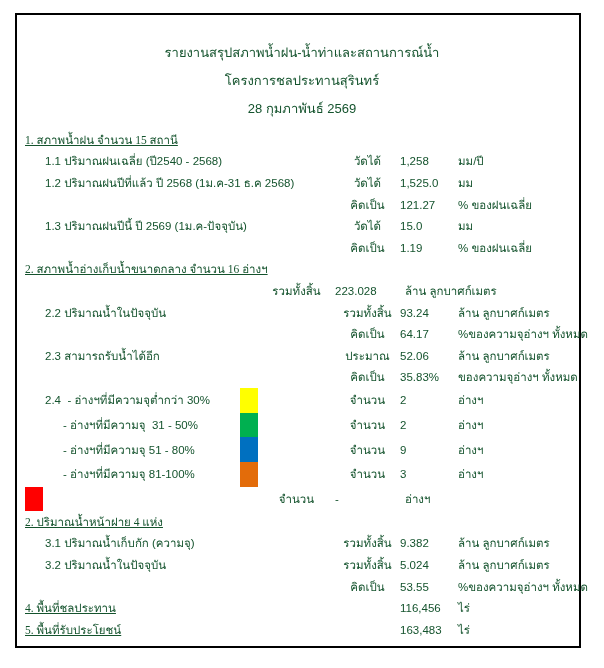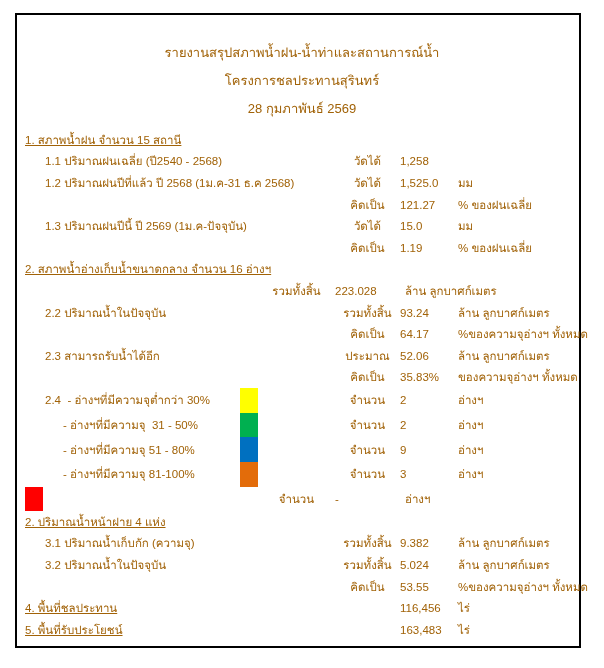--- a/index.html
+++ b/index.html
@@ -1,28 +1,28 @@
 <!DOCTYPE html>
 <html><head>
 <meta charset="utf-8">
 <style>
   html,body{margin:0;padding:0;background:#ffffff;}
   .canvas{position:relative;width:604px;height:668px;background:#ffffff;overflow:hidden;
-          font-family:"Liberation Sans","DejaVu Sans",sans-serif;color:#a16207;}
+          font-family:"Liberation Sans","DejaVu Sans",sans-serif;color:#14532d;}
   .page{position:absolute;left:15px;top:13px;width:554px;height:631px;
         border:2px solid #000;background:#fff;padding:0 0 0 8px;box-sizing:content-box;}
   .titles{padding-top:24px;text-align:center;}
   .title-line{height:28px;line-height:28px;font-size:13px;}
   .rows{margin-top:6px;}
   .row{display:grid;grid-template-columns:215px 18px 77px 65px 53px 1fr;
        align-items:center;height:21.6px;font-size:11.5px;}
   .row.swatch-row{height:24.6px;}
   .cell{min-width:0;}
   .cell.label{white-space:pre;overflow:visible;}
-  .row.heading .cell.label{text-decoration:underline;padding-left:0;}
+  .row.heading .cell.label{text-decoration:underline;padding-left:0;font-family:Liberation Serif, serif;}
   .row.item .cell.label{padding-left:20px;}
   .row.dash .cell.label{padding-left:38px;}
   .cell.swatch{width:18px;height:100%;}
   .cell.qual{text-align:center;white-space:nowrap;}
   .cell.val{text-align:left;white-space:nowrap;}
   .cell.unit{text-align:left;padding-left:5px;white-space:nowrap;}
 </style>
 </head>
 <body>
 
@@ -41,20 +41,21 @@
     <div class="cell qual"></div>
     <div class="cell val"></div>
     <div class="cell unit"></div>
   </div>
         <div class="row item">
     <div class="cell label">1.1 ปริมาณฝนเฉลี่ย (ปี2540 - 2568)</div>
     <div class="cell swatch"></div>
     <div class="cell spacer"></div>
     <div class="cell qual">วัดได้</div>
     <div class="cell val">1,258</div>
+    <div class="cell unit">มม/ปี</div>
   </div>
         <div class="row item">
     <div class="cell label">1.2 ปริมาณฝนปีที่แล้ว ปี 2568 (1ม.ค-31 ธ.ค 2568)</div>
     <div class="cell swatch"></div>
     <div class="cell spacer"></div>
     <div class="cell qual">วัดได้</div>
     <div class="cell val">1,525.0</div>
     <div class="cell unit">มม</div>
   </div>
         <div class="row item">

